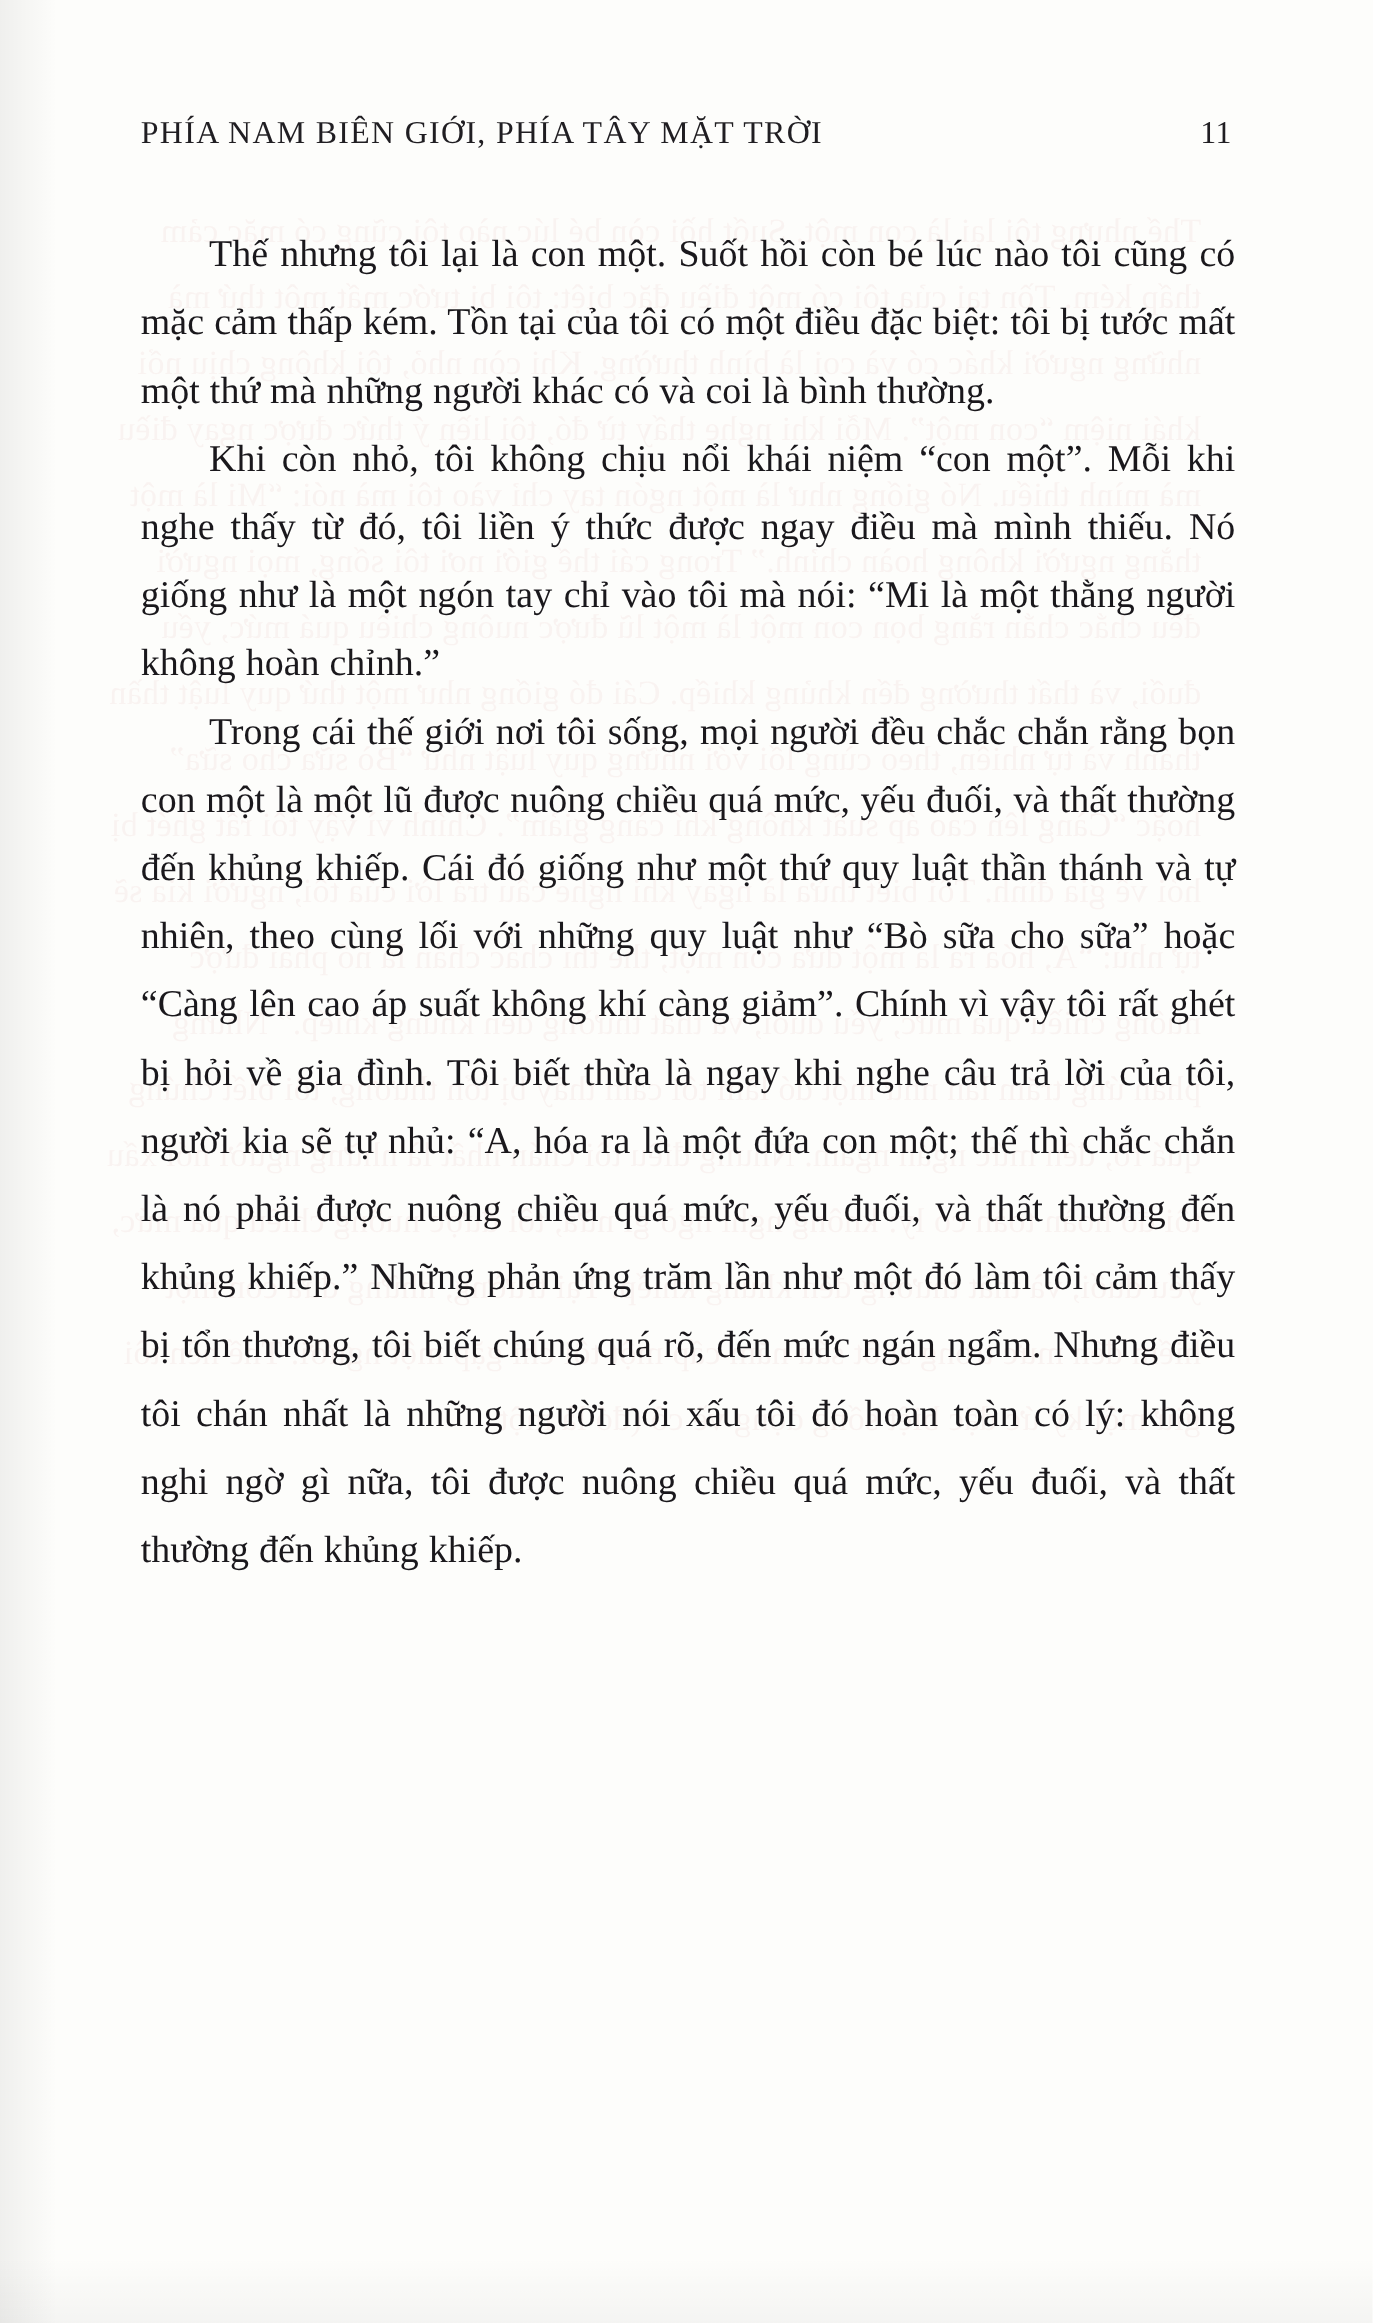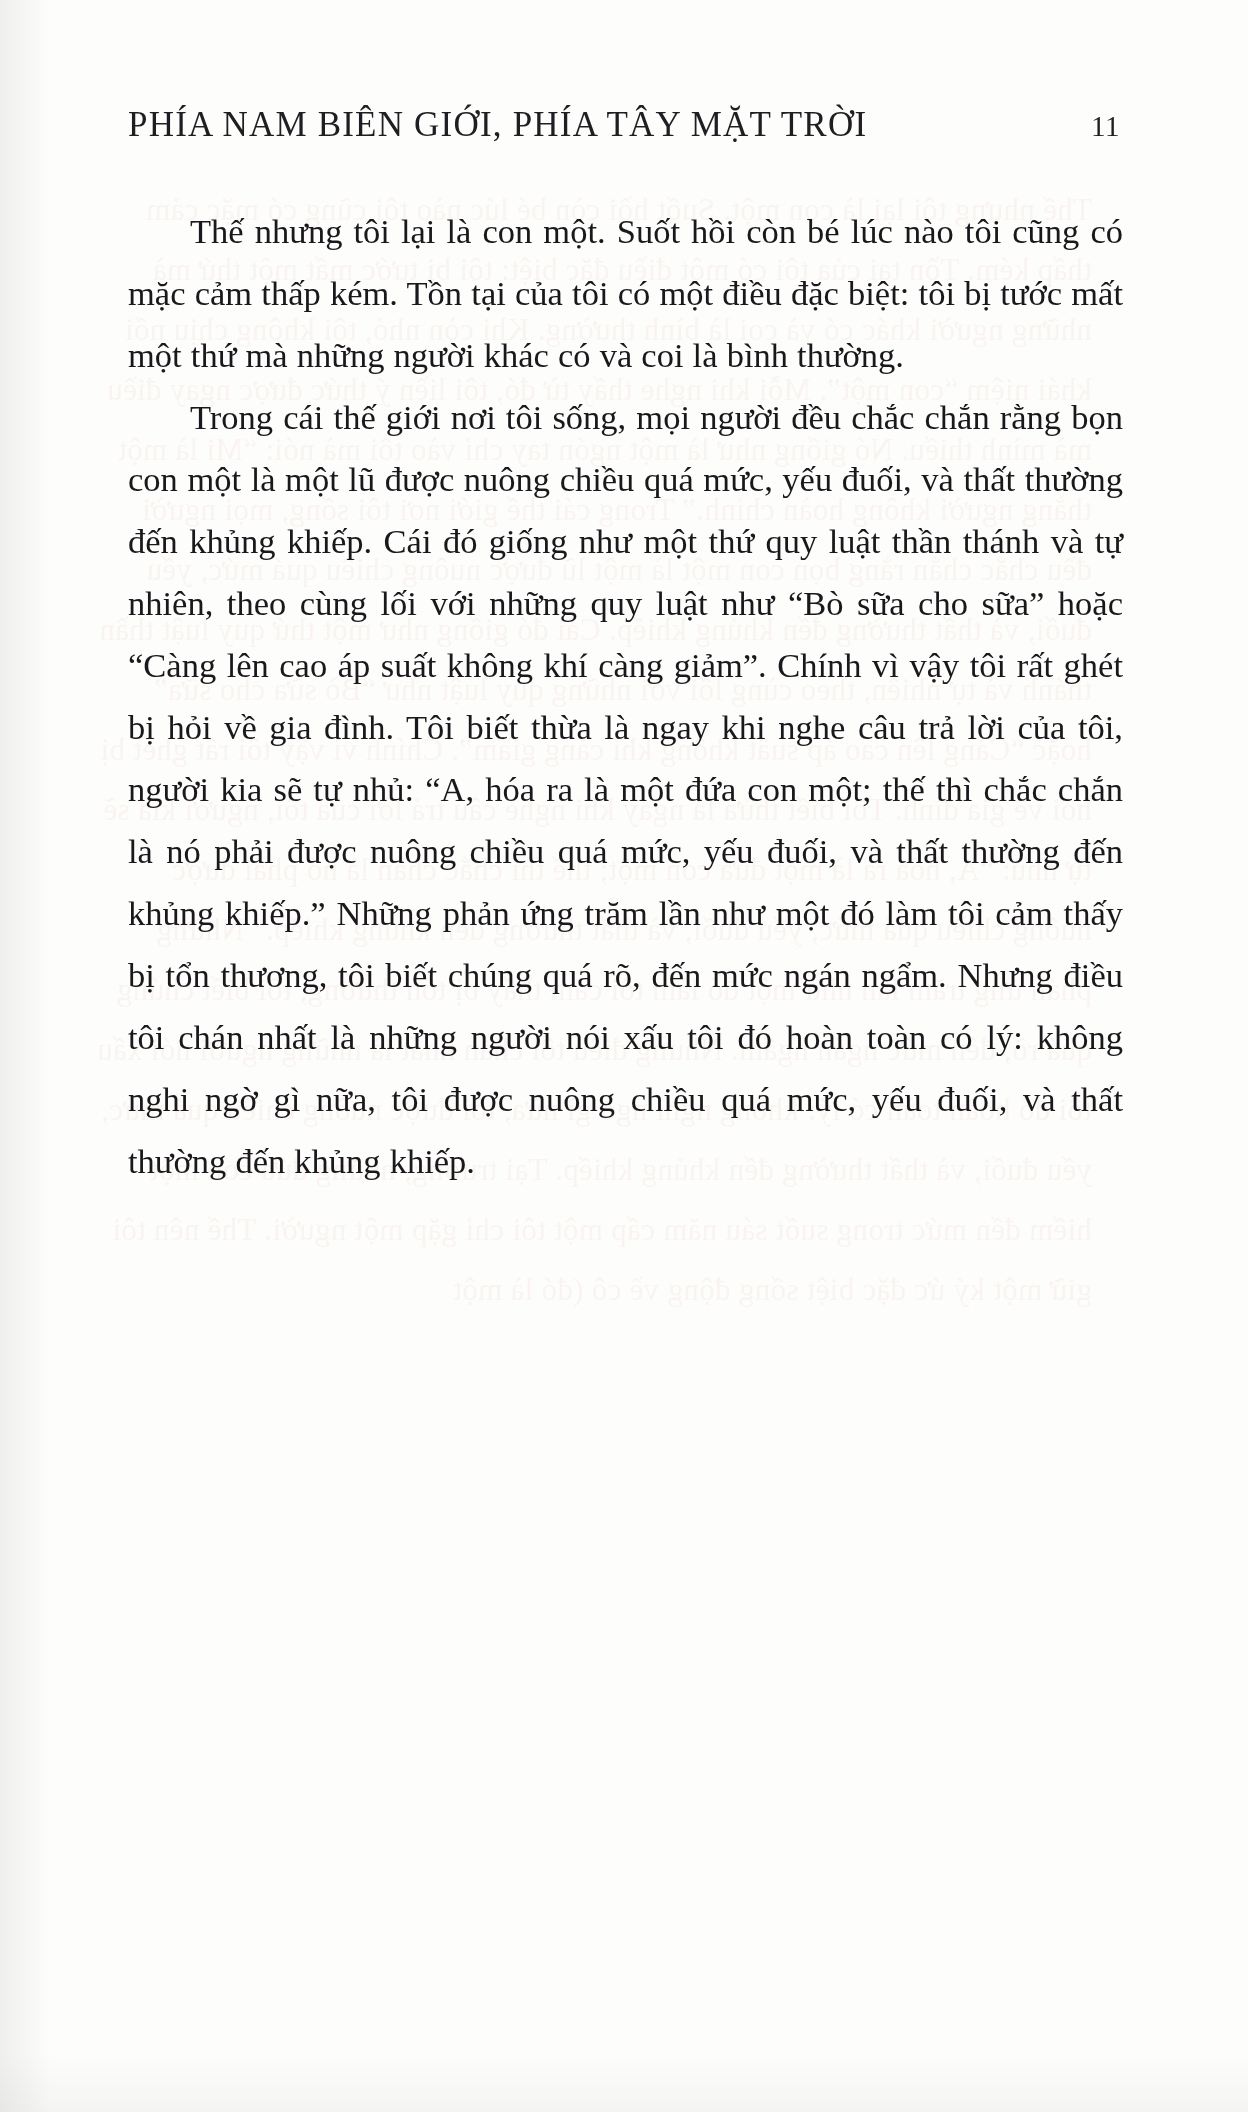--- a/index.html
+++ b/index.html
@@ -35,21 +35,21 @@
   .header {
     position: absolute;
     left: 128px;
     top: 105px;
     right: 128px;
     display: flex;
     align-items: baseline;
     justify-content: space-between;
   }
   .running-title {
-    font-size: 35px;
+    font-size: 29px;
     letter-spacing: 1.2px;
     color: #201e22;
     font-variant: small-caps;
     text-transform: uppercase;
     font-family: "Liberation Serif", "DejaVu Serif", serif;
   }
   .folio {
     font-size: 29px;
     color: #201e22;
     letter-spacing: 0.5px;
@@ -98,16 +98,17 @@
 
   <div class="bleed" aria-hidden="true" style="transform: scaleX(-1);">Thế nhưng tôi lại là con một. Suốt hồi còn bé lúc nào tôi cũng có mặc cảm thấp kém. Tồn tại của tôi có một điều đặc biệt: tôi bị tước mất một thứ mà những người khác có và coi là bình thường. Khi còn nhỏ, tôi không chịu nổi khái niệm “con một”. Mỗi khi nghe thấy từ đó, tôi liền ý thức được ngay điều mà mình thiếu. Nó giống như là một ngón tay chỉ vào tôi mà nói: “Mi là một thằng người không hoàn chỉnh.” Trong cái thế giới nơi tôi sống, mọi người đều chắc chắn rằng bọn con một là một lũ được nuông chiều quá mức, yếu đuối, và thất thường đến khủng khiếp. Cái đó giống như một thứ quy luật thần thánh và tự nhiên, theo cùng lối với những quy luật như “Bò sữa cho sữa” hoặc “Càng lên cao áp suất không khí càng giảm”. Chính vì vậy tôi rất ghét bị hỏi về gia đình. Tôi biết thừa là ngay khi nghe câu trả lời của tôi, người kia sẽ tự nhủ: “A, hóa ra là một đứa con một; thế thì chắc chắn là nó phải được nuông chiều quá mức, yếu đuối, và thất thường đến khủng khiếp.” Những phản ứng trăm lần như một đó làm tôi cảm thấy bị tổn thương, tôi biết chúng quá rõ, đến mức ngán ngẩm. Nhưng điều tôi chán nhất là những người nói xấu tôi đó hoàn toàn có lý: không nghi ngờ gì nữa, tôi được nuông chiều quá mức, yếu đuối, và thất thường đến khủng khiếp. Tại trường, những đứa con một hiếm đến mức trong suốt sáu năm cấp một tôi chỉ gặp một người. Thế nên tôi giữ một ký ức đặc biệt sống động về cô (đó là một</div>
 
   <div class="header">
     <div class="running-title">PHÍA NAM BIÊN GIỚI, PHÍA TÂY MẶT TRỜI</div>
     <div class="folio">11</div>
   </div>
 
   <div class="body">
     <p>Thế nhưng tôi lại là con một. Suốt hồi còn bé lúc nào tôi cũng có mặc cảm thấp kém. Tồn tại của tôi có một điều đặc biệt: tôi bị tước mất một thứ mà những người khác có và coi là bình thường.</p>
+    <p>Khi còn nhỏ, tôi không chịu nổi khái niệm “con một”. Mỗi khi nghe thấy từ đó, tôi liền ý thức được ngay điều mà mình thiếu. Nó giống như là một ngón tay chỉ vào tôi mà nói: “Mi là một thằng người không hoàn chỉnh.”</p>
     <p>Trong cái thế giới nơi tôi sống, mọi người đều chắc chắn rằng bọn con một là một lũ được nuông chiều quá mức, yếu đuối, và thất thường đến khủng khiếp. Cái đó giống như một thứ quy luật thần thánh và tự nhiên, theo cùng lối với những quy luật như “Bò sữa cho sữa” hoặc “Càng lên cao áp suất không khí càng giảm”. Chính vì vậy tôi rất ghét bị hỏi về gia đình. Tôi biết thừa là ngay khi nghe câu trả lời của tôi, người kia sẽ tự nhủ: “A, hóa ra là một đứa con một; thế thì chắc chắn là nó phải được nuông chiều quá mức, yếu đuối, và thất thường đến khủng khiếp.” Những phản ứng trăm lần như một đó làm tôi cảm thấy bị tổn thương, tôi biết chúng quá rõ, đến mức ngán ngẩm. Nhưng điều tôi chán nhất là những người nói xấu tôi đó hoàn toàn có lý: không nghi ngờ gì nữa, tôi được nuông chiều quá mức, yếu đuối, và thất thường đến khủng khiếp.</p>
   </div>
 
 </div>
 
 </body></html>

